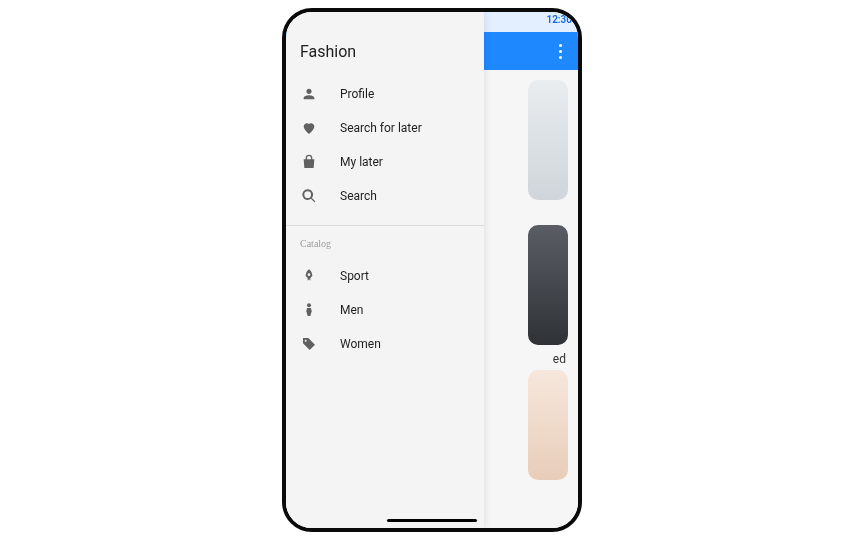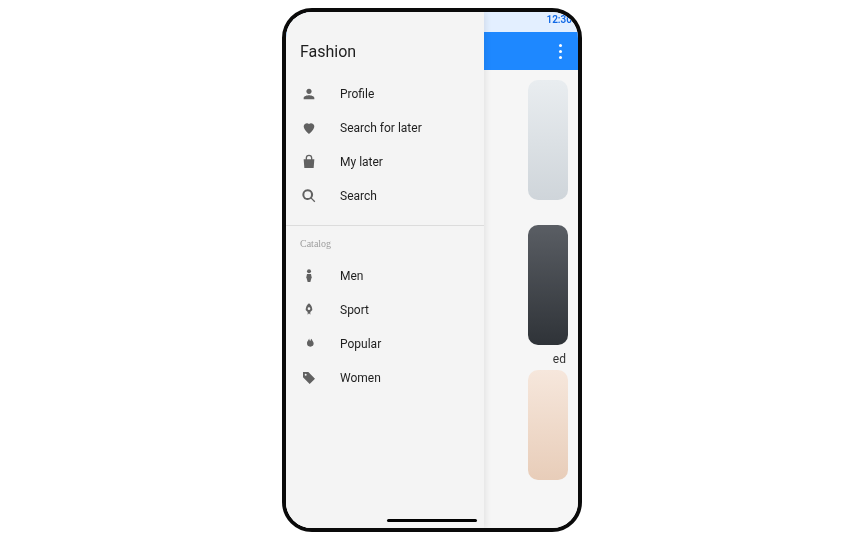--- a/index.html
+++ b/index.html
@@ -206,45 +206,37 @@
     </div>
 
     <div class="divider"></div>
 
     <div class="section-heading">Catalog</div>
 
     <div class="menu-section">
       <div class="menu-item">
         <div class="menu-icon">
           <svg viewBox="0 0 24 24">
+              <path d="M12 2c3 2 5 6 5 10l-3 3v4l-2-2-2 2v-4l-3-3c0-4 2-8 5-10zm0 6a2 2 0 1 0 0 4 2 2 0 0 0 0-4z"></path>
+            </svg>
+        </div>
+        <span class="menu-label">Sport</span>
+      </div>
+      <div class="menu-item">
+        <div class="menu-icon">
+          <svg viewBox="0 0 24 24">
               <circle cx="12" cy="5" r="3"></circle>
               <path d="M9 9h6l1 5-2 7h-4l-2-7z"></path>
             </svg>
         </div>
         <span class="menu-label">Men</span>
       </div>
       <div class="menu-item">
         <div class="menu-icon">
           <svg viewBox="0 0 24 24">
-              <path d="M12 2c3 2 5 6 5 10l-3 3v4l-2-2-2 2v-4l-3-3c0-4 2-8 5-10zm0 6a2 2 0 1 0 0 4 2 2 0 0 0 0-4z"></path>
-            </svg>
-        </div>
-        <span class="menu-label">Sport</span>
-      </div>
-      <div class="menu-item">
-        <div class="menu-icon">
-          <svg viewBox="0 0 24 24">
-              <path d="M12 2c1 4-3 5-3 9a5 5 0 0 0 10 0c0-3-3-4-3-7 0 0-2 1-2 4-1-1-2-3-2-6z"></path>
-            </svg>
-        </div>
-        <span class="menu-label">Popular</span>
-      </div>
-      <div class="menu-item">
-        <div class="menu-icon">
-          <svg viewBox="0 0 24 24">
               <path d="M3 3h8l10 10-8 8L3 11V3zm4 4a2 2 0 1 0 0 0z"></path>
               <circle cx="7" cy="7" r="1.5" fill="#f4f4f4"></circle>
             </svg>
         </div>
         <span class="menu-label">Women</span>
       </div>
     </div>
   </div>
 
   <div class="home-indicator"></div>

